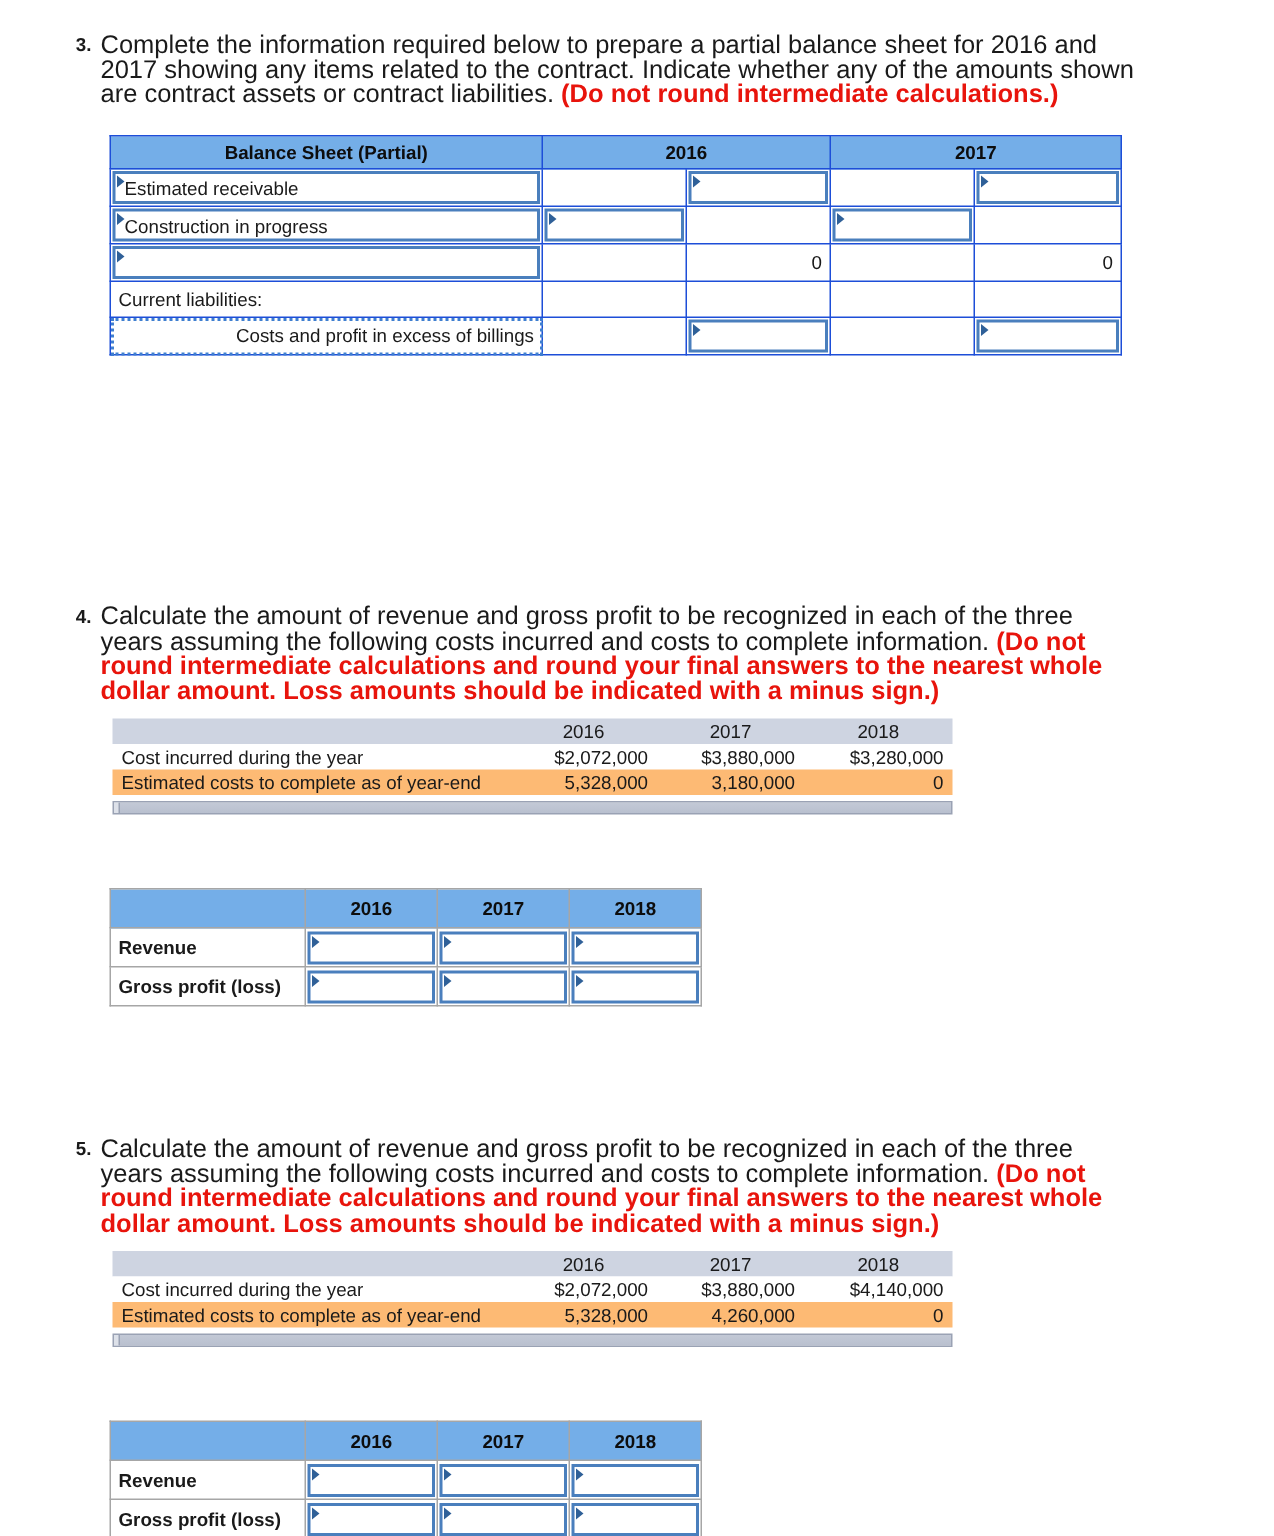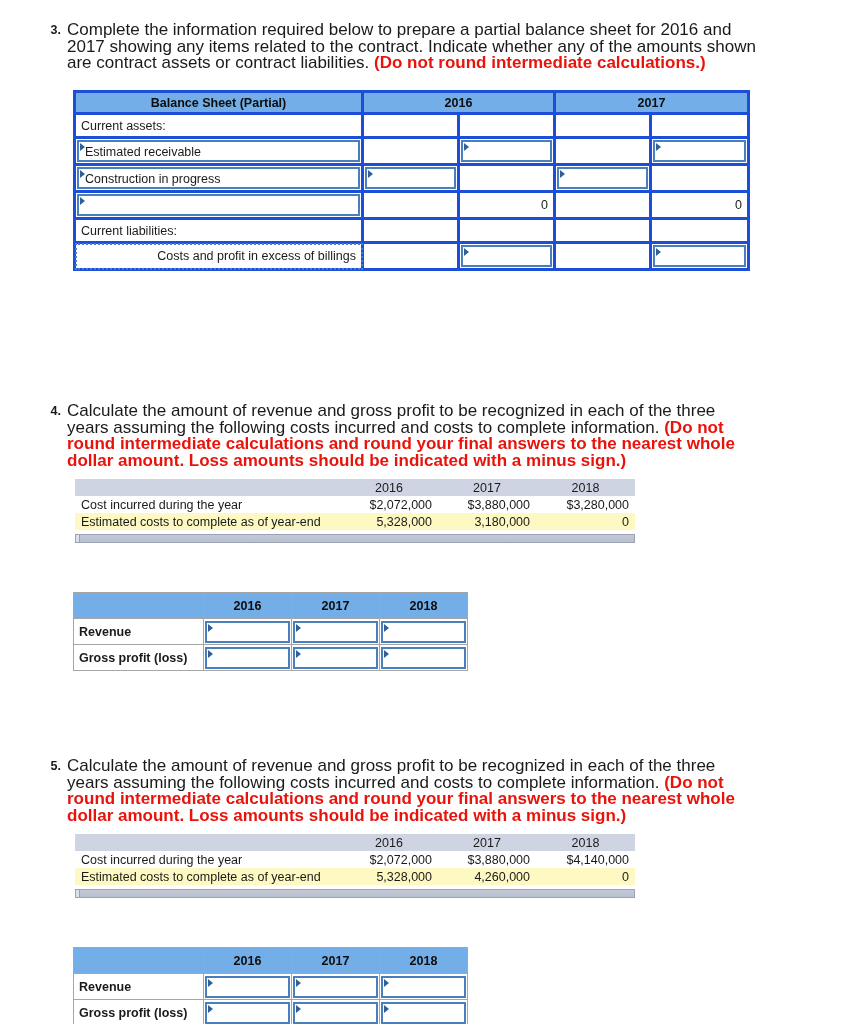--- a/index.html
+++ b/index.html
@@ -23,21 +23,21 @@
 
   
   .bs-table {
     position: absolute;
     border-collapse: collapse;
     font-size: 12.5px;
     color: #1a1a1a;
     table-layout: fixed;
   }
   .bs-table td, .bs-table th {
-    border: 3px solid #1d4ed8;
+    border: 1px solid #1d4ed8;
     height: 24px;
     padding: 0 5px;
     font-weight: normal;
     vertical-align: middle;
   }
   .bs-head {
     background: #74aee8;
     font-weight: bold !important;
     text-align: center;
     color: #0d0d0d;
@@ -103,21 +103,21 @@
     height: 17px;
     font-weight: normal;
     border: none;
   }
   .cost-head {
     background: #ced4e1;
     text-align: center;
   }
   .cost-head-blank { background: #ced4e1; }
   .cost-row-a { background: #ffffff; }
-  .cost-row-b { background: #fef9c3; }
+  .cost-row-b { background: #fdba74; }
   .cost-label { text-align: left; white-space: nowrap; }
   .cost-val { text-align: right; white-space: nowrap; }
 
   
   .scrollbar {
     position: absolute;
     height: 9px;
     background: linear-gradient(#c3c9d6, #b9c0cf);
     border: 1px solid #9aa2b4;
   }
@@ -170,27 +170,20 @@
     </colgroup>
     <thead>
       <tr>
         <th class="bs-head">Balance Sheet (Partial)</th>
         <th class="bs-head" colspan="2">2016</th>
         <th class="bs-head" colspan="2">2017</th>
       </tr>
     </thead>
     <tbody>
 
-      <tr>
-        <td>Current assets:</td>
-        <td></td>
-        <td></td>
-        <td></td>
-        <td></td>
-      </tr>
 
       <tr>
         <td class="cell-input-pad">
           <div class="labelbox">
             <span class="caret"></span>
             <span>Estimated receivable</span>
           </div>
         </td>
         <td></td>
         <td class="cell-input-pad">

